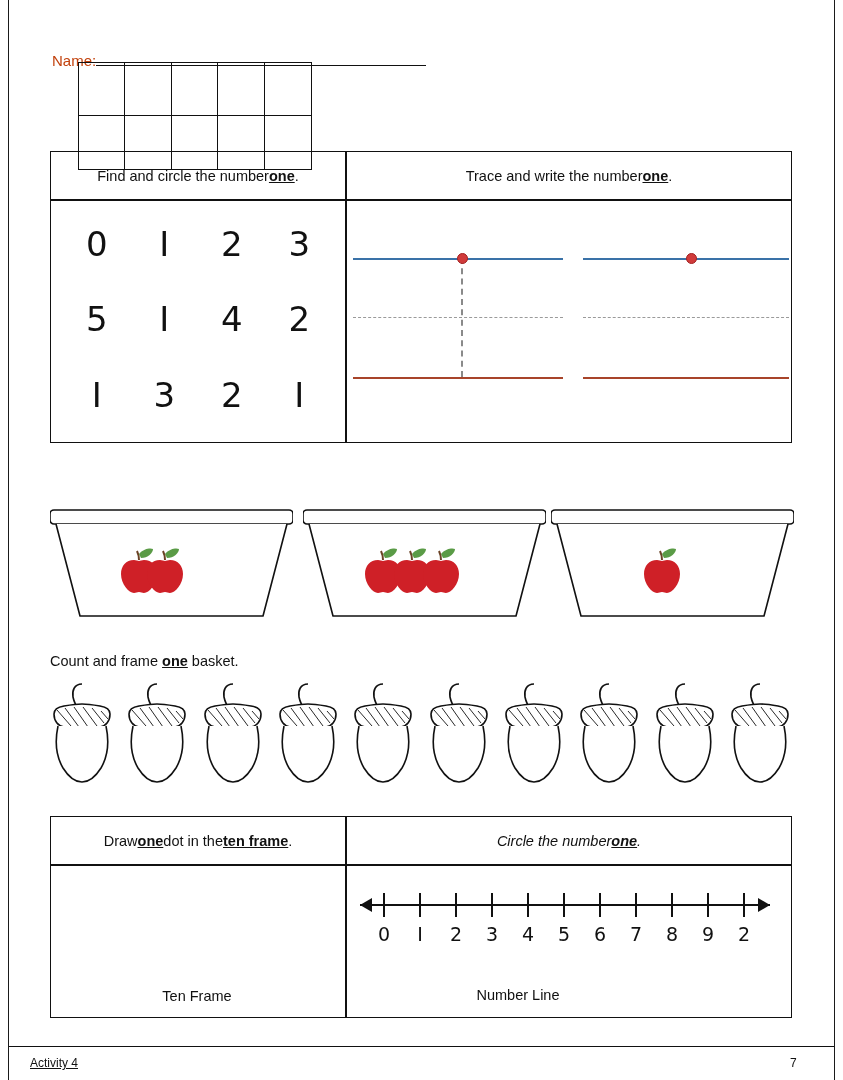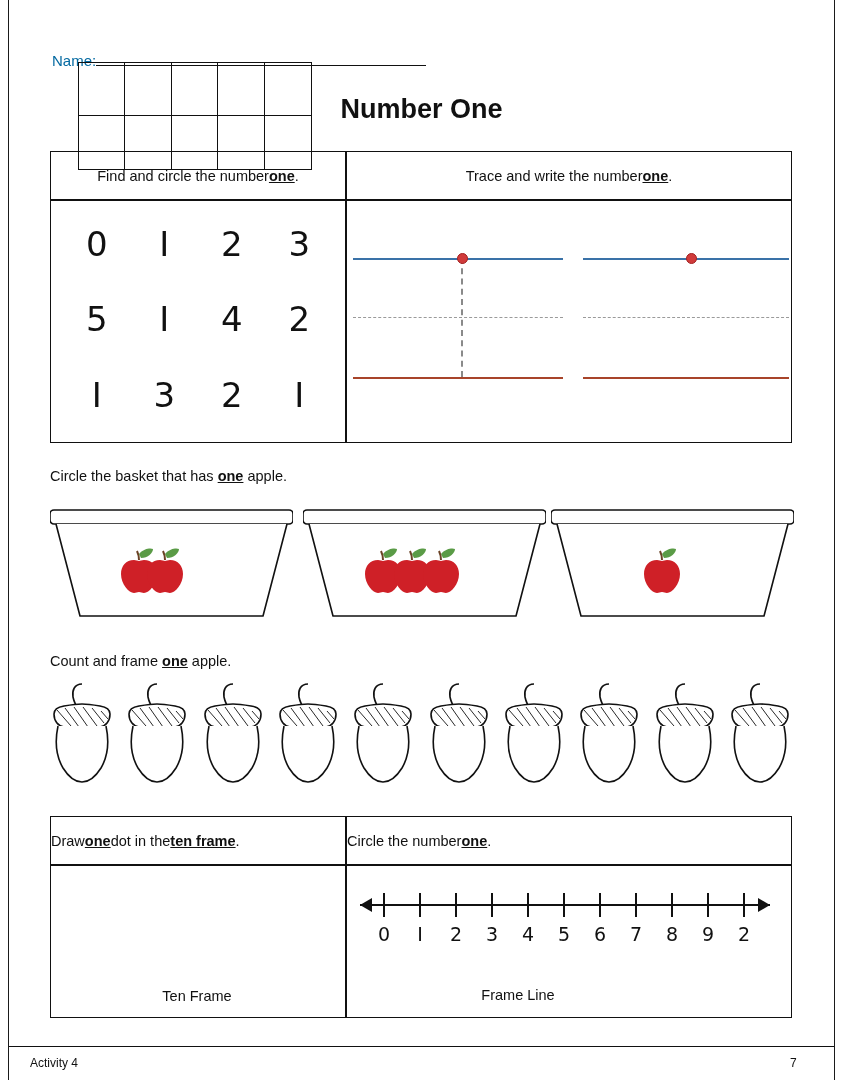--- a/index.html
+++ b/index.html
@@ -34,21 +34,21 @@
     left: 834px; top: 0;
     width: 1px; height: 1080px;
     background: #1a1a1a;
   }
 
   .name-row {
     position: absolute;
     left: 52px;
     top: 52px;
     font-size: 15px;
-    color: #0369a1;
+    color: #c2410c;
     display: flex;
     align-items: baseline;
   }
   .name-line {
     display: inline-block;
     width: 330px;
     border-bottom: 1.5px solid #111;
     height: 13px;
   }
 
@@ -185,25 +185,25 @@
   }
   .box2 .hdr-divider {
     position: absolute;
     left: 0; top: 47px;
     width: 100%; height: 1.5px;
     background: #111;
   }
   .box2 .hdr {
     position: absolute;
     top: 0; height: 47px;
-    display: flex; align-items: center; 
+    display: flex; align-items: center; justify-content: center;
     font-size: 14.5px;
   }
   .box2 .hdr-left { left: 0; width: 294px; }
-  .box2 .hdr-right { left: 296px; width: 444px; }
+  .box2 .hdr-right { left: 296px; width: 444px; font-style: italic; }
 
   .tenframe {
     position: absolute;
     left: 78px; top: 62px;
     width: 234px; height: 108px;
     display: grid;
     grid-template-columns: repeat(5, 1fr);
     grid-template-rows: repeat(2, 1fr);
     border: 1.5px solid #111;
     box-sizing: border-box;
@@ -245,42 +245,41 @@
 
   .footer-rule {
     position: absolute;
     left: 9px; top: 1046px;
     width: 825px; height: 1px;
     background: #111;
   }
   .footer-left {
     position: absolute;
     left: 30px; top: 1056px;
-    font-size: 12px; color: #111;
+    font-size: 12px; color: #111; text-decoration: underline;
   }
   .footer-right {
     position: absolute;
     left: 790px; top: 1056px;
     font-size: 12px; color: #111;
   }
 </style>
 </head>
 <body>
 
 <div class="page">
 
   <div class="edge-rule-left"></div>
   <div class="edge-rule-right"></div>
 
   <div class="name-row">
     <span>Name:</span>
     <span class="name-line"></span>
   </div>
 
-  <div class="title">Number One</div>
 
   <div class="box1">
     <div class="col-divider"></div>
     <div class="hdr-divider"></div>
 
     <div class="hdr hdr-left">
       <span>Find and circle the number </span>
         <span class="bold-u">one</span>
         <span>.</span>
     </div>
@@ -314,23 +313,20 @@
       <div class="tline tl-top half-b"></div>
       <div class="tline tl-mid half-b"></div>
       <div class="tline tl-bot half-b"></div>
 
       <div class="stroke-dash"></div>
       <div class="dot dot-a"></div>
       <div class="dot dot-b"></div>
     </div>
   </div>
 
-  <div class="sec-label baskets-label">
-    <span>Circle the basket that has </span><span class="bold-u">one</span><span> apple.</span>
-  </div>
 
   <div class="basket b1">
     <svg width="243" height="120" viewBox="0 0 243 120">
       <path d="M4 8 h235 a4 4 0 0 1 4 4 v6 a4 4 0 0 1 -4 4 h-235 a4 4 0 0 1 -4 -4 v-6 a4 4 0 0 1 4 -4 z" fill="#fff" stroke="#111" stroke-width="1.6"></path>
       <path d="M6 22 L30 114 h183 L237 22" fill="#fff" stroke="#111" stroke-width="1.6" stroke-linejoin="round"></path>
       <g>
         <path d="M84 58 c-8 0 -13 6 -13 14 c0 10 8 19 13 19 c2 0 3 -1 5 -1 c2 0 3 1 5 1 c5 0 13 -9 13 -19 c0 -8 -5 -14 -13 -14 c-2 0 -4 1 -5 1 c-1 0 -3 -1 -5 -1 z" fill="#cf2027"></path>
         <path d="M89 58 c0 -4 -1 -7 -2 -9" stroke="#6b4225" stroke-width="2" fill="none"></path>
         <path d="M89 52 c5 -6 12 -6 14 -5 c0 4 -5 9 -12 9 z" fill="#5a9b46"></path>
       </g>
@@ -370,21 +366,21 @@
       <path d="M6 22 L30 114 h183 L237 22" fill="#fff" stroke="#111" stroke-width="1.6" stroke-linejoin="round"></path>
       <g>
         <path d="M106 58 c-8 0 -13 6 -13 14 c0 10 8 19 13 19 c2 0 3 -1 5 -1 c2 0 3 1 5 1 c5 0 13 -9 13 -19 c0 -8 -5 -14 -13 -14 c-2 0 -4 1 -5 1 c-1 0 -3 -1 -5 -1 z" fill="#cf2027"></path>
         <path d="M111 58 c0 -4 -1 -7 -2 -9" stroke="#6b4225" stroke-width="2" fill="none"></path>
         <path d="M111 52 c5 -6 12 -6 14 -5 c0 4 -5 9 -12 9 z" fill="#5a9b46"></path>
       </g>
     </svg>
   </div>
 
   <div class="sec-label acorn-label">
-    <span>Count and frame </span><span class="bold-u">one</span><span> apple.</span>
+    <span>Count and frame </span><span class="bold-u">one</span><span> basket.</span>
   </div>
 
   <div class="acorns-row">
 
     <svg width="72" height="118" viewBox="0 0 72 118">
       <path d="M36 6 c-8 0 -10 7 -9 13 c1 6 4 9 5 14" fill="none" stroke="#111" stroke-width="1.6"></path>
       <path d="M8 36 c0 -4 4 -7 10 -8 c6 -1 12 -2 18 -2 c6 0 12 1 18 2 c6 1 10 4 10 8 c0 7 -4 12 -10 13 c-6 1 -12 2 -18 2 c-6 0 -12 -1 -18 -2 c-6 -1 -10 -6 -10 -13 z" fill="#fff" stroke="#111" stroke-width="1.6"></path>
       <path d="M11 32 L25 48 M19 30 L33 49 M28 29 L42 49 M37 29 L51 48 M46 30 L58 45 M55 33 L62 41" stroke="#111" stroke-width="0.9" fill="none"></path>
       <path d="M12 48 c-3 14 -2 30 5 42 c5 8 12 14 19 14 c7 0 14 -6 19 -14 c7 -12 8 -28 5 -42" fill="#fff" stroke="#111" stroke-width="1.6"></path>
     </svg>
@@ -502,19 +498,19 @@
       <span>5</span>
       <span>6</span>
       <span>7</span>
       <span>8</span>
       <span>9</span>
       <span>2</span>
     </div>
   </div>
 
   <div class="caption cap-tenframe">Ten Frame</div>
-  <div class="caption cap-numline">Frame Line</div>
+  <div class="caption cap-numline">Number Line</div>
 
   <div class="footer-rule"></div>
   <div class="footer-left">Activity 4</div>
   <div class="footer-right">7</div>
 
 </div>
 
 </body></html>

